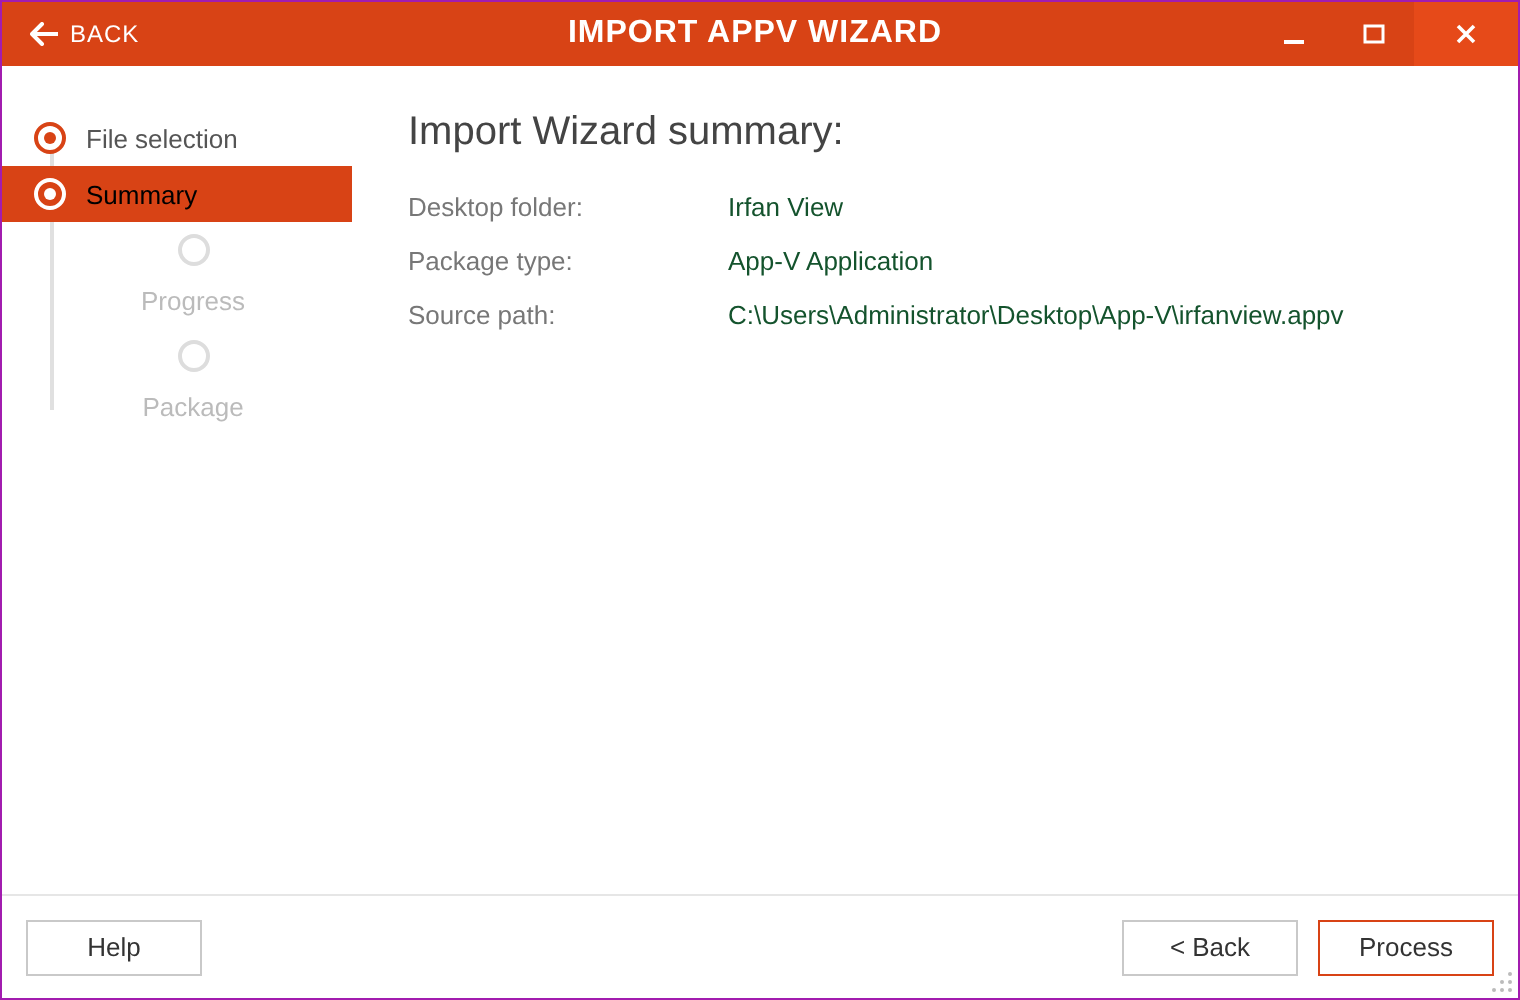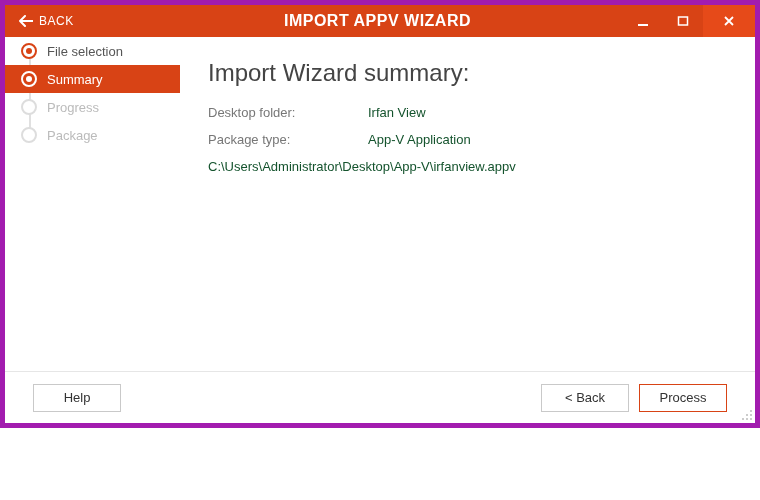--- a/index.html
+++ b/index.html
@@ -1,19 +1,19 @@
 <!DOCTYPE html>
 <html><head>
 <meta charset="utf-8">
 <style>
   * { box-sizing: border-box; margin: 0; padding: 0; font-family: "Segoe UI", Tahoma, sans-serif; }
   html, body { width: 760px; height: 500px; overflow: hidden; }
   .window {
-    width: 760px; height: 428px;
-    border: 5px solid #a21caf;
+    width: 760px; height: 500px;
+    border: 1px solid #a21caf;
     display: flex; flex-direction: column;
     background: #fff;
   }
   .titlebar {
     height: 32px; background: #d84315; color: #fff;
     display: flex; align-items: center; position: relative;
     flex-shrink: 0;
   }
   .back-btn {
     display: flex; align-items: center; gap: 6px;
@@ -32,21 +32,21 @@
   .win-btn {
     width: 40px; display: flex; align-items: center; justify-content: center;
     cursor: pointer;
   }
   .win-btn.close { width: 52px; background: #e64a19; }
   .win-btn svg { display: block; }
   .content {
     flex: 1; display: flex; min-height: 0;
   }
   .sidebar {
-    width: 175px; flex-shrink: 0; 
+    width: 175px; flex-shrink: 0; padding-top: 22px;
     position: relative;
   }
   .step-list { position: relative; }
   .step-line {
     position: absolute; left: 24px; top: 12px; bottom: 12px;
     width: 2px; background: #e0e0e0; z-index: 0;
   }
   .step {
     display: flex; align-items: center; gap: 10px;
     padding: 6px 0 6px 16px; position: relative; z-index: 1;
@@ -56,42 +56,42 @@
   .step .marker {
     width: 16px; height: 16px; border-radius: 50%;
     border: 2px solid #d84315; background: #fff;
     display: flex; align-items: center; justify-content: center;
     flex-shrink: 0;
   }
   .step .marker .dot {
     width: 6px; height: 6px; border-radius: 50%; background: #d84315;
   }
   .step.active {
-    background: #d84315; color: #ffffff; align-items: center;
+    background: #d84315; color: #000000; align-items: center;
   }
   .step.active .marker { border-color: #fff; background: #d84315; }
   .step.active .marker .dot { background: #fff; }
-  .step.pending { color: #bbb; }
+  .step.pending { color: #bbb; flex-direction: column; }
   .step.pending .marker { border-color: #ddd; }
   .main {
     flex: 1; padding: 22px 28px;
   }
   .main h1 {
-    font-size: 24px; font-weight: 400; color: #444;
+    font-size: 20px; font-weight: 400; color: #444;
     margin-bottom: 18px;
   }
   .kv-row {
     display: flex; font-size: 13px; color: #777; margin-bottom: 12px;
   }
   .kv-row .k { width: 160px; flex-shrink: 0; }
   .kv-row .v { color: #14532d; }
   .footer {
     height: 52px; flex-shrink: 0;
     border-top: 1px solid #e6e6e6;
-    display: flex; align-items: center; padding: 0 28px; gap: 10px;
+    display: flex; align-items: center; padding: 0 12px; gap: 10px;
   }
   .footer .spacer { flex: 1; }
   .btn {
     min-width: 88px; height: 28px;
     border: 1px solid #c9c9c9; background: #fff;
     font-size: 13px; color: #333;
     display: flex; align-items: center; justify-content: center;
     cursor: pointer;
   }
   .btn.primary { border-color: #d84315; }
@@ -166,20 +166,21 @@
       <h1>Import Wizard summary:</h1>
       <div class="kv-row">
         <div class="k">Desktop folder:</div>
         <div class="v">Irfan View</div>
       </div>
       <div class="kv-row">
         <div class="k">Package type:</div>
         <div class="v">App-V Application</div>
       </div>
       <div class="kv-row">
+        <div class="k">Source path:</div>
         <div class="v">C:\Users\Administrator\Desktop\App-V\irfanview.appv</div>
       </div>
     </div>
   </div>
 
   <div class="footer">
     <div class="btn">Help</div>
     <div class="spacer"></div>
     <div class="btn">&lt; Back</div>
     <div class="btn primary">Process</div>

